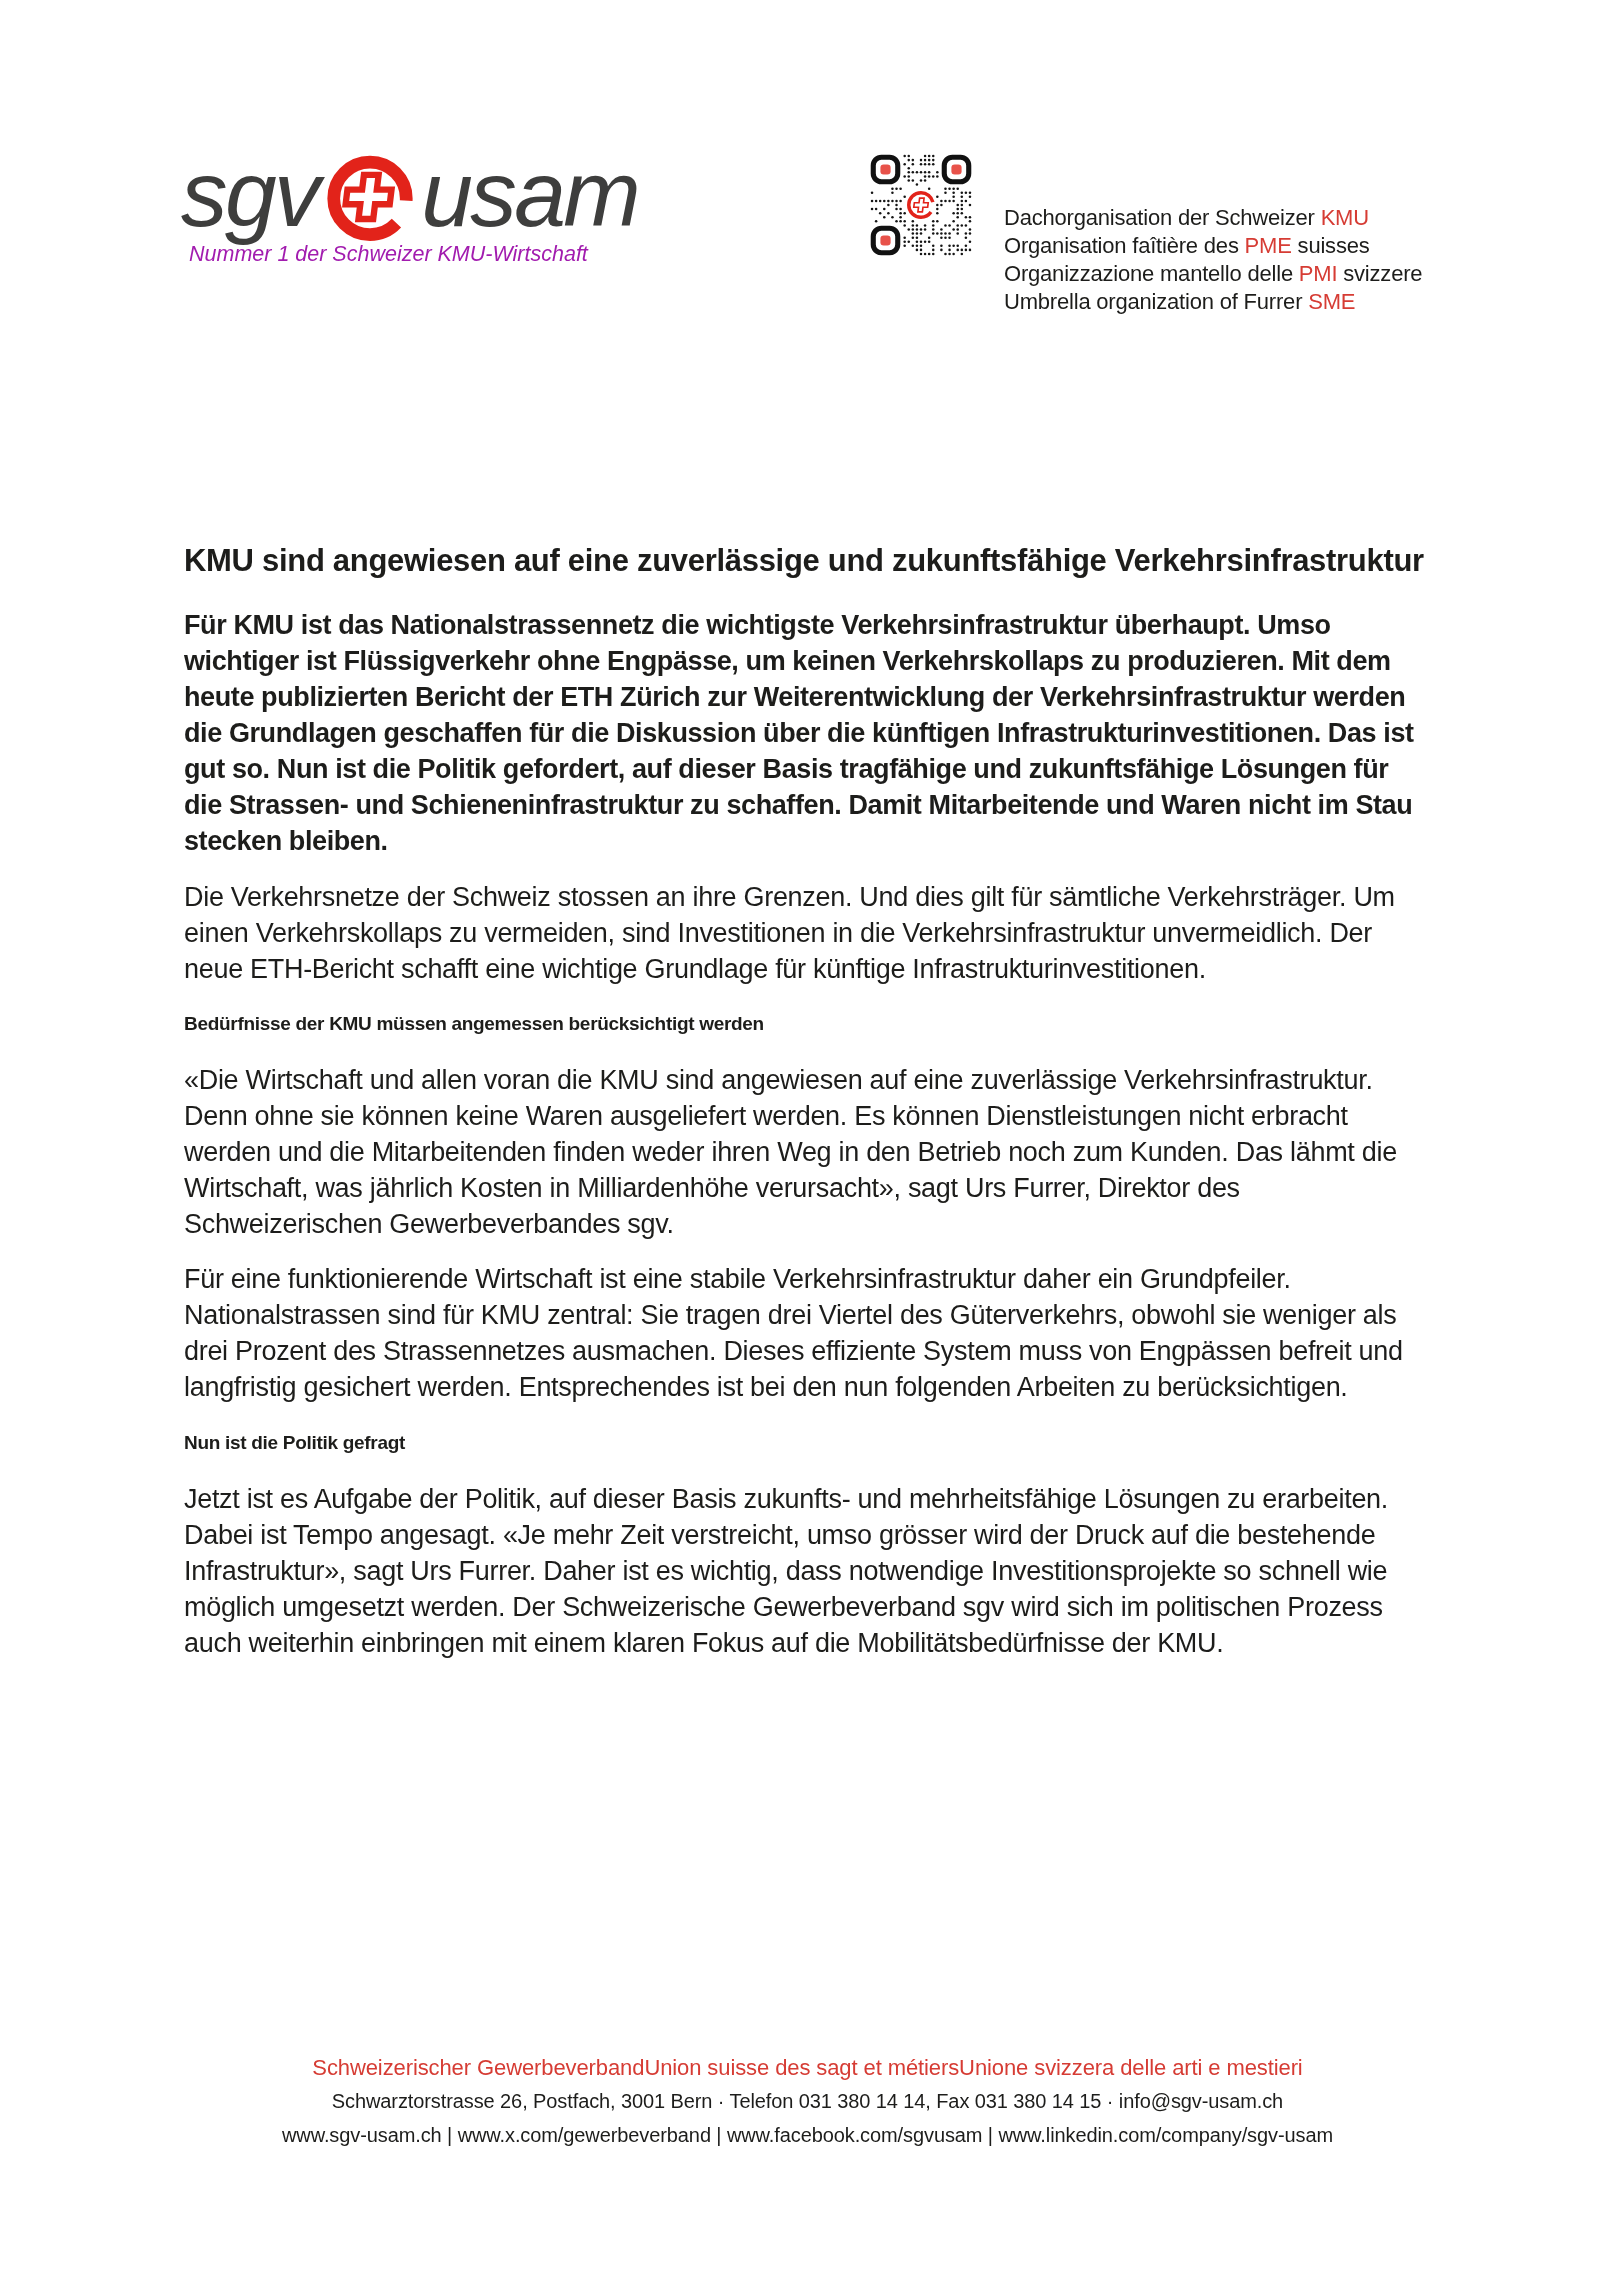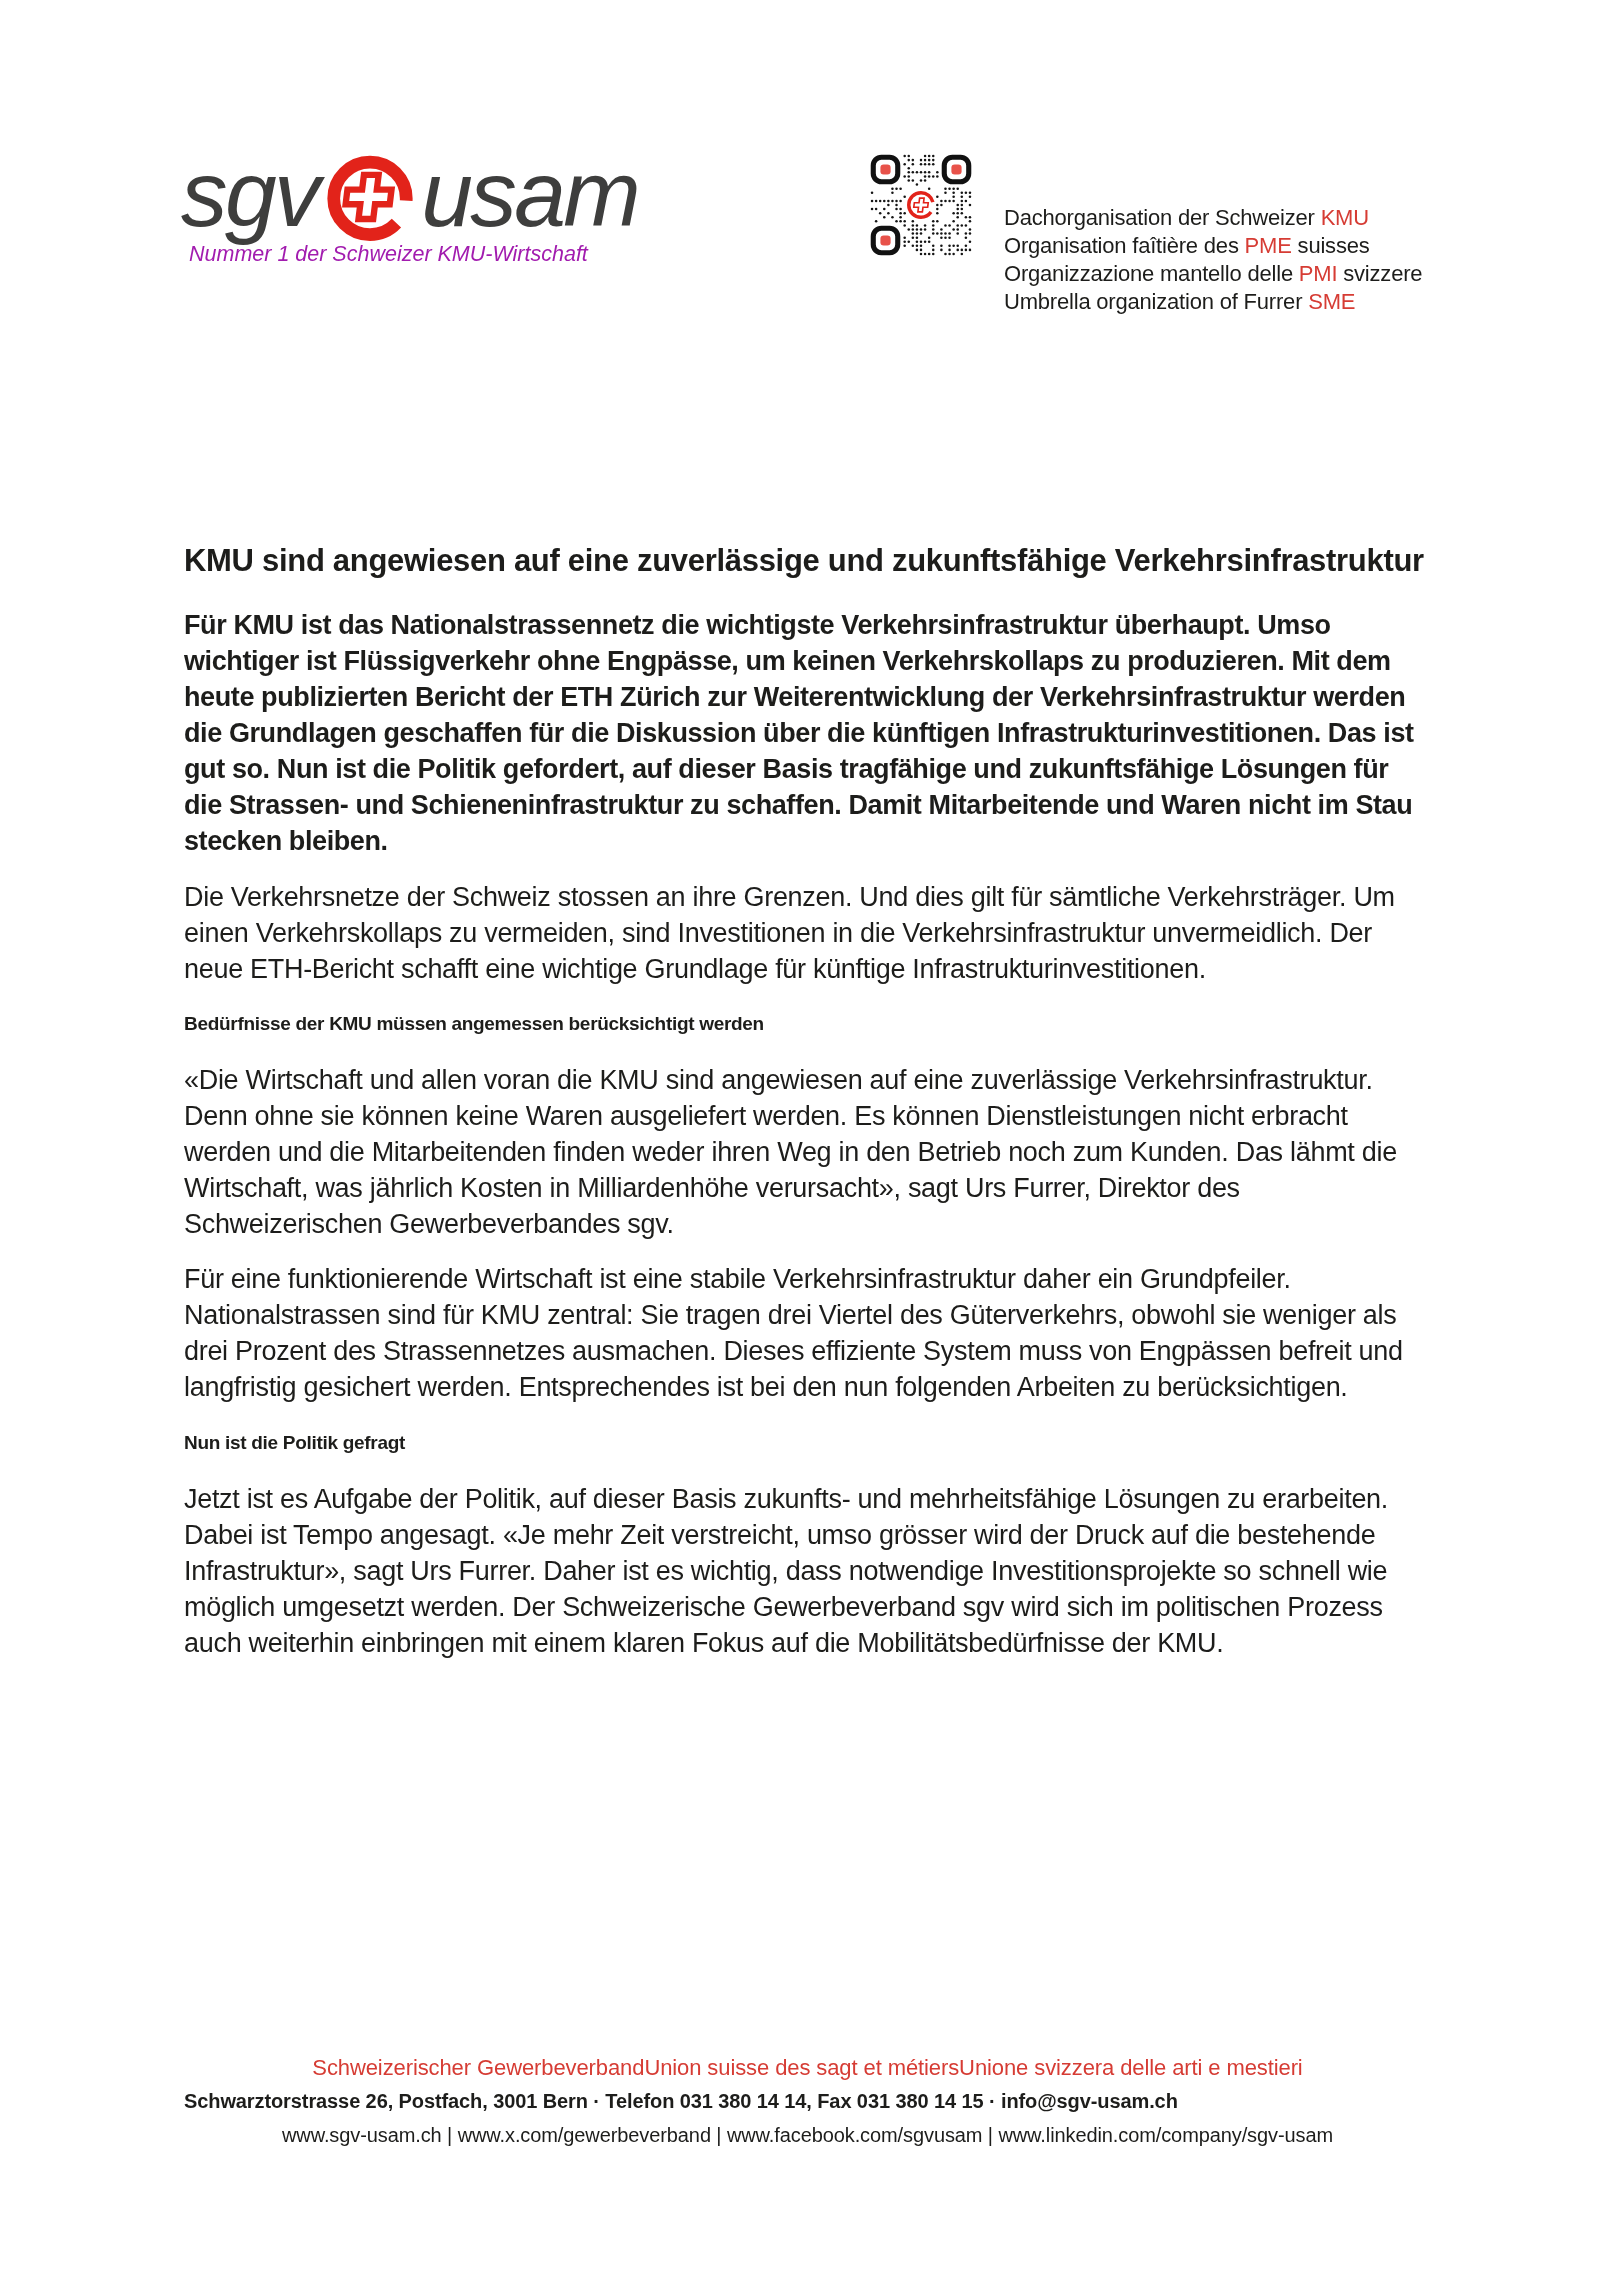--- a/index.html
+++ b/index.html
@@ -53,21 +53,21 @@
     margin:0 0 19.6px 0;
   }
   
   .footer-orgs{
     position:absolute;left:184px;top:2055px;width:1247px;
     display:flex;justify-content:center;
     font-size:22px;color:#d63c34;letter-spacing:-0.1px;
   }
   .footer-address{
     position:absolute;left:184px;top:2090px;width:1247px;
-    text-align:left;font-size:20px;letter-spacing:-0.1px;font-weight:bold;
+    text-align:center;font-size:20px;letter-spacing:-0.1px;
   }
   .footer-links{
     position:absolute;left:184px;top:2124px;width:1247px;
     text-align:center;font-size:20px;letter-spacing:-0.1px;
   }
 </style>
 </head>
 <body>
 
 <div class="page">

